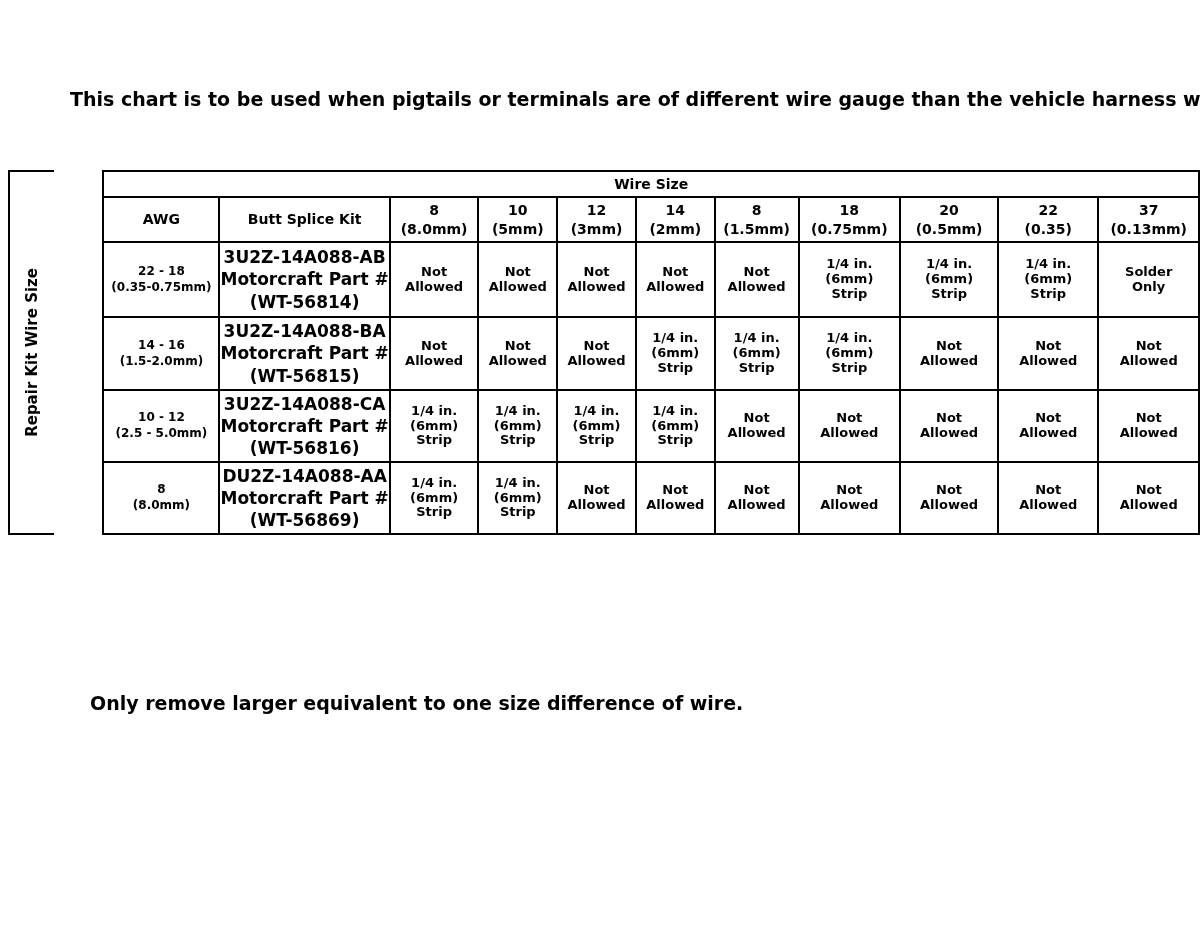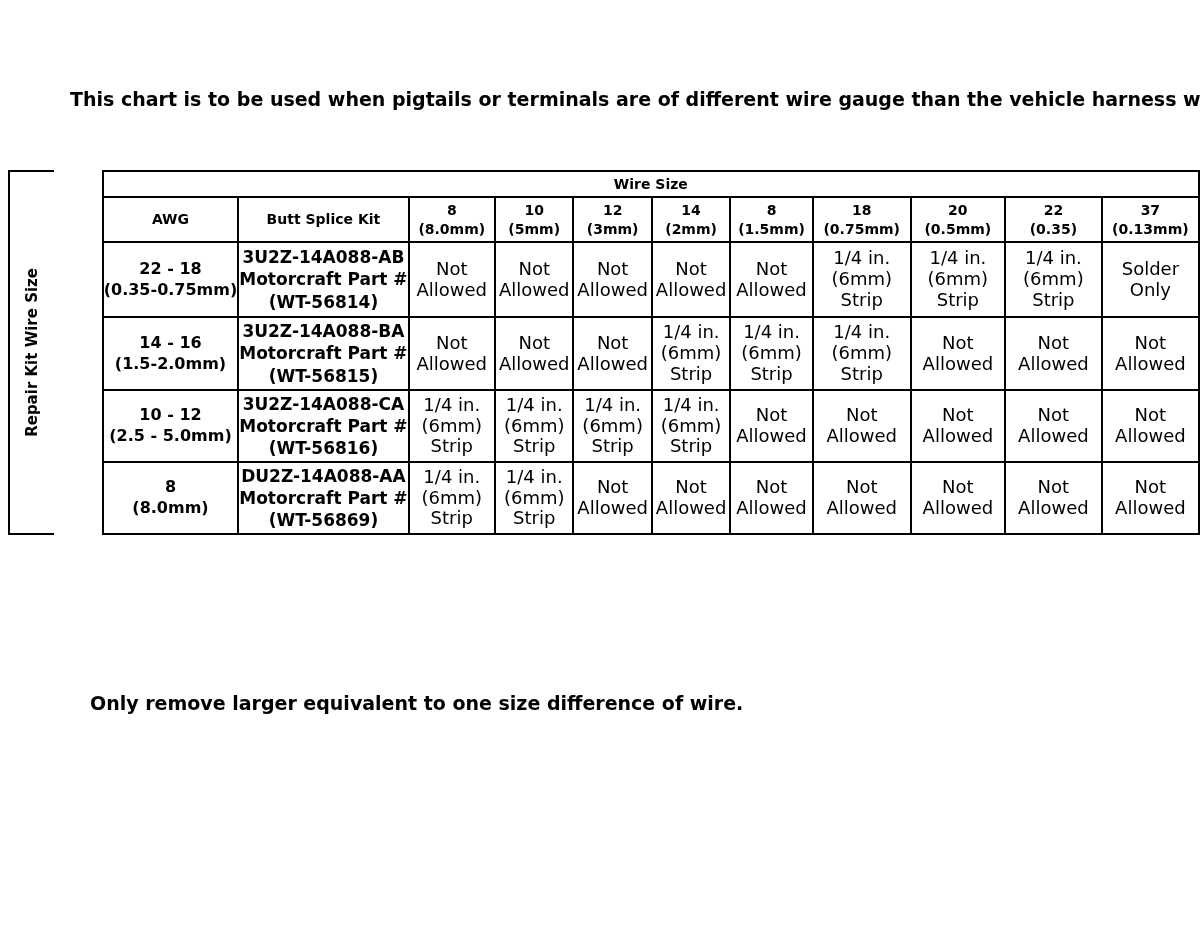--- a/index.html
+++ b/index.html
@@ -56,23 +56,23 @@
   }
   .wire-table th, .wire-table td {
     border: 2px solid #000;
     text-align: center;
     vertical-align: middle;
     padding: 0;
     overflow: visible;
   }
   th.group-head  { height: 24px; font-size: 14px; font-weight: bold; }
   th.col-head    { height: 43px; font-size: 14px; font-weight: bold; white-space: pre; line-height: 1.3; }
-  td.awg-cell    { font-weight: bold; font-size: 16px; white-space: pre; line-height: 1.3; border-radius: 16px; }
+  td.awg-cell    { font-weight: bold; font-size: 12px; white-space: pre; line-height: 1.3; border-radius: 16px; }
   td.kit-cell    { font-weight: bold; font-size: 17px; white-space: pre; line-height: 1.3; }
-  td.val-cell    { font-size: 18px; font-weight: normal; white-space: pre; line-height: 1.15; }
+  td.val-cell    { font-size: 13px; font-weight: bold; white-space: pre; line-height: 1.15; }
   tr.row-1 td { height: 73px; }
   tr.row-2 td { height: 71px; }
   tr.row-3 td { height: 70px; }
   tr.row-4 td { height: 70px; }
 
   .note-block {
     position: absolute;
     left: 90px;
     top: 671px;
     font-size: 19px;

